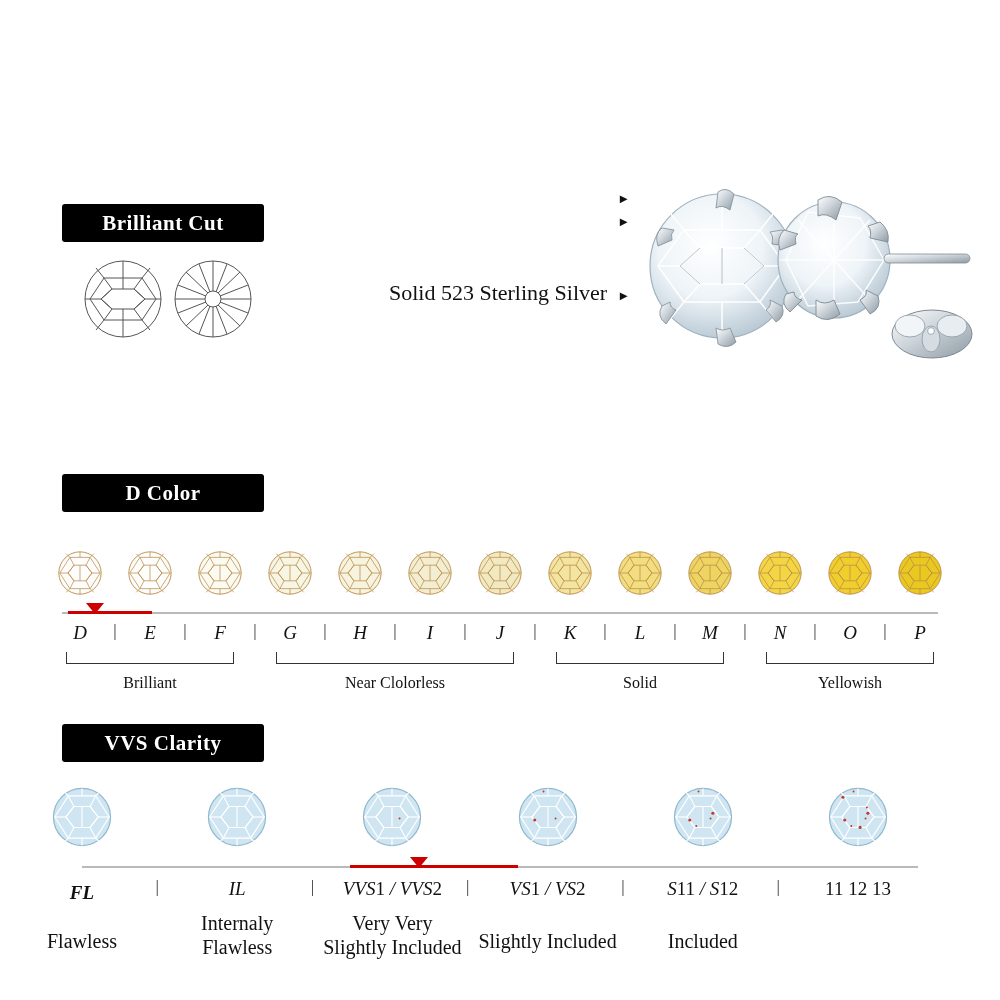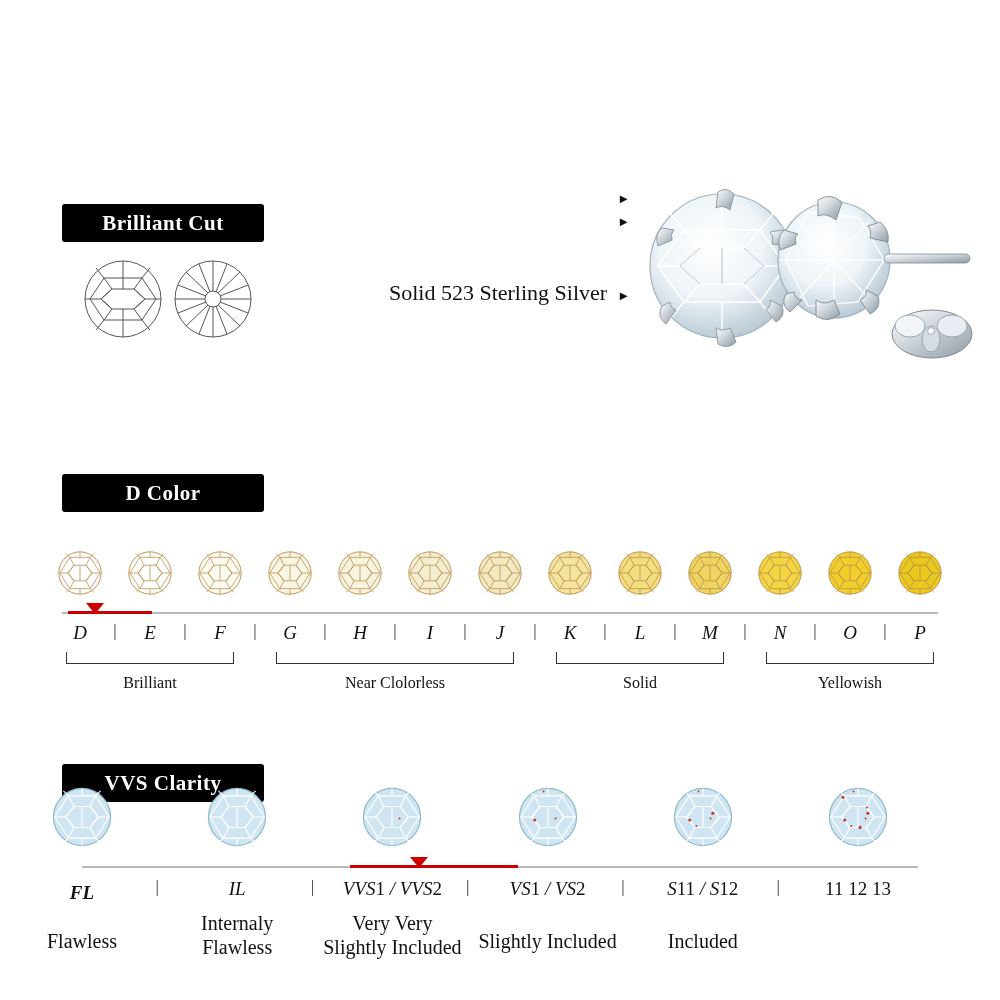--- a/index.html
+++ b/index.html
@@ -132,21 +132,21 @@
     border-bottom: 1px solid #333;
     box-sizing: border-box;
   }
   .group-label {
     position: absolute;
     font-size: 16px;
     text-align: center;
   }
 
   
-  #badge-vvs-clarity { left: 62px; top: 724px; width: 202px; height: 38px; margin-top: 40px; }
+  #badge-vvs-clarity { left: 62px; top: 724px; width: 202px; height: 38px; }
 
   .clarity-stones {
     position: absolute;
     left: 62px;
     top: 786px;
     width: 876px;
     height: 64px;
   }
   .clarity-stone {
     position: absolute;

